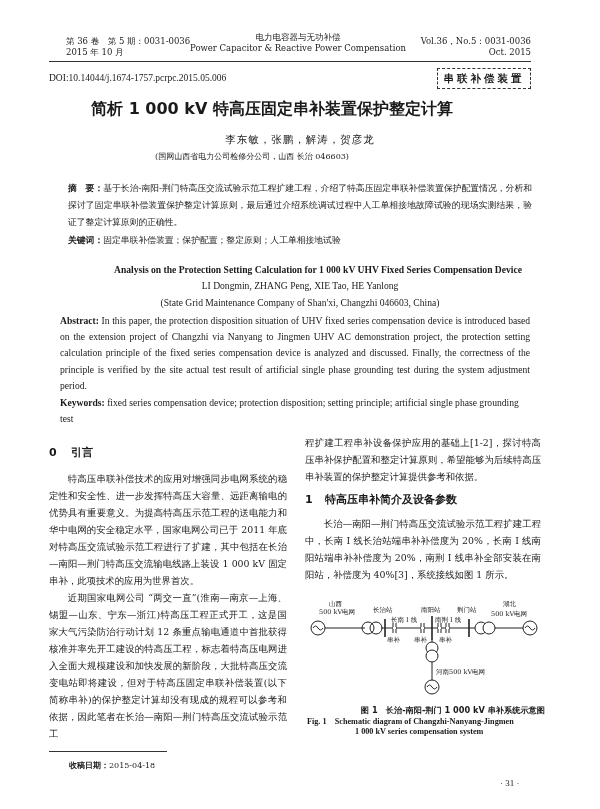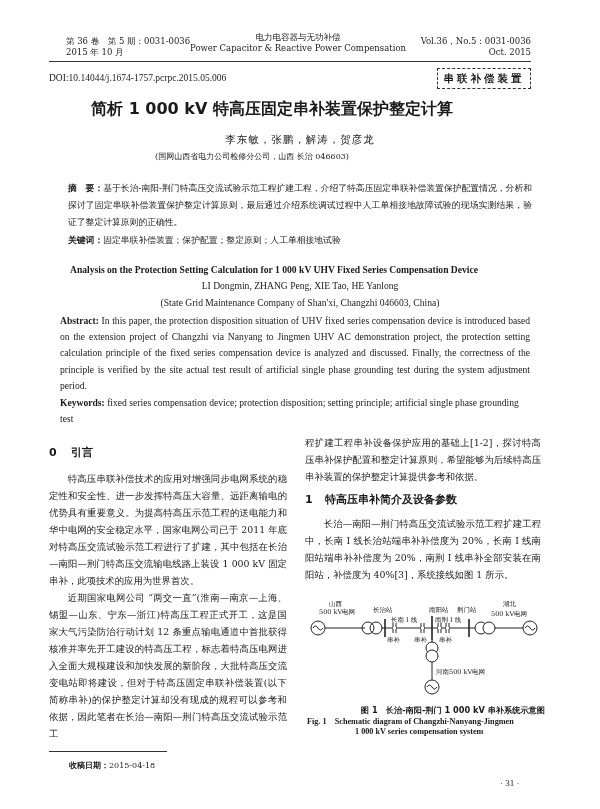--- a/index.html
+++ b/index.html
@@ -28,21 +28,21 @@
   .authors-cn { left: 0; width: 600px; top: 133px; text-align: center; font-size: 10.5px; letter-spacing: 1px; }
   .affil-cn { left: 0; width: 504px; top: 151px; text-align: center; font-size: 8px; }
   .abstract-cn {
     left: 68px; top: 180px; width: 464px;
     font-size: 8.8px; line-height: 17px; text-align: justify;
   }
   .abstract-cn b, .keywords-cn b { font-family: "DejaVu Sans", sans-serif; }
   .keywords-cn { left: 68px; top: 232px; width: 464px; font-size: 8.8px; line-height: 17px; }
   .title-en {
     left: 0; width: 548px; top: 264px; text-align: center;
-    font-size: 9.6px; font-weight: bold; font-family: "Liberation Serif", serif;
+    font-size: 9.6px; font-weight: bold; font-family: "Liberation Serif", serif; padding-left: 44px;
   }
   .authors-en { left: 0; width: 600px; top: 280px; text-align: center; font-size: 9.6px; font-family: "Liberation Serif", serif; }
   .affil-en { left: 0; width: 600px; top: 297px; text-align: center; font-size: 9.6px; font-family: "Liberation Serif", serif; }
   .abstract-en {
     left: 60px; top: 313px; width: 470px;
     font-size: 9.6px; line-height: 16.2px; text-align: justify; font-family: "Liberation Serif", serif;
   }
   .keywords-en { left: 60px; top: 395px; width: 470px; font-size: 9.6px; line-height: 16.2px; font-family: "Liberation Serif", serif; }
   .sec-head { font-size: 11px; font-weight: bold; font-family: "DejaVu Sans", sans-serif; }
   .sec0 { left: 49px; top: 445px; }
@@ -173,21 +173,21 @@
       <line x1="127" y1="64" x2="127" y2="83"></line>
 
       <circle cx="127" cy="89" r="7" fill="#fff"></circle>
       <path d="M122,89 q2.5,-4 5,0 t5,0"></path>
     </g>
   </svg>
   <div class="fig-label" style="left:24px;top:2px;">山西</div>
   <div class="fig-label" style="left:14px;top:10px;">500 kV电网</div>
   <div class="fig-label" style="left:68px;top:8px;">长治站</div>
   <div class="fig-label" style="left:86px;top:18px;">长南 I 线</div>
-  <div class="fig-label" style="left:124px;top:8px;">南阳站</div>
+  <div class="fig-label" style="left:116px;top:8px;">南阳站</div>
   <div class="fig-label" style="left:130px;top:18px;">南荆 I 线</div>
   <div class="fig-label" style="left:152px;top:8px;">荆门站</div>
   <div class="fig-label" style="left:198px;top:2px;">湖北</div>
   <div class="fig-label" style="left:186px;top:12px;">500 kV电网</div>
   <div class="fig-label" style="left:82px;top:38px;">串补</div>
   <div class="fig-label" style="left:109px;top:38px;">串补</div>
   <div class="fig-label" style="left:134px;top:38px;">串补</div>
   <div class="fig-label" style="left:131px;top:70px;">河南500 kV电网</div>
 </div>
 

